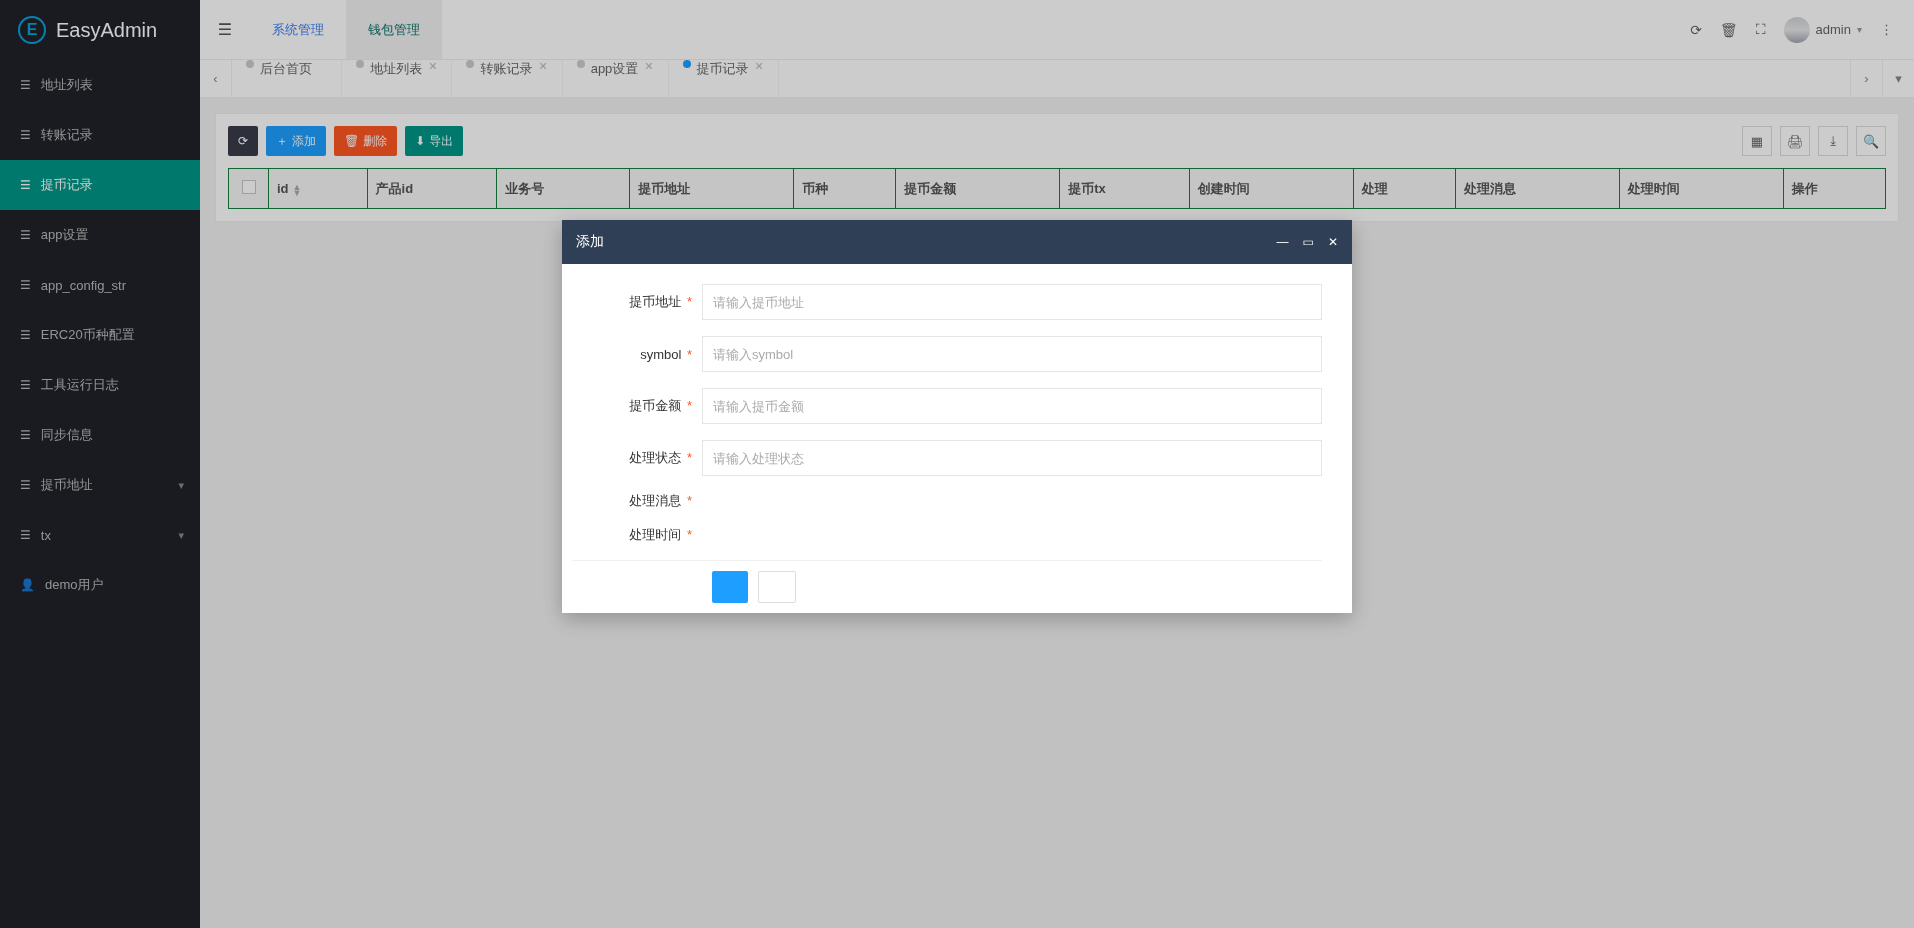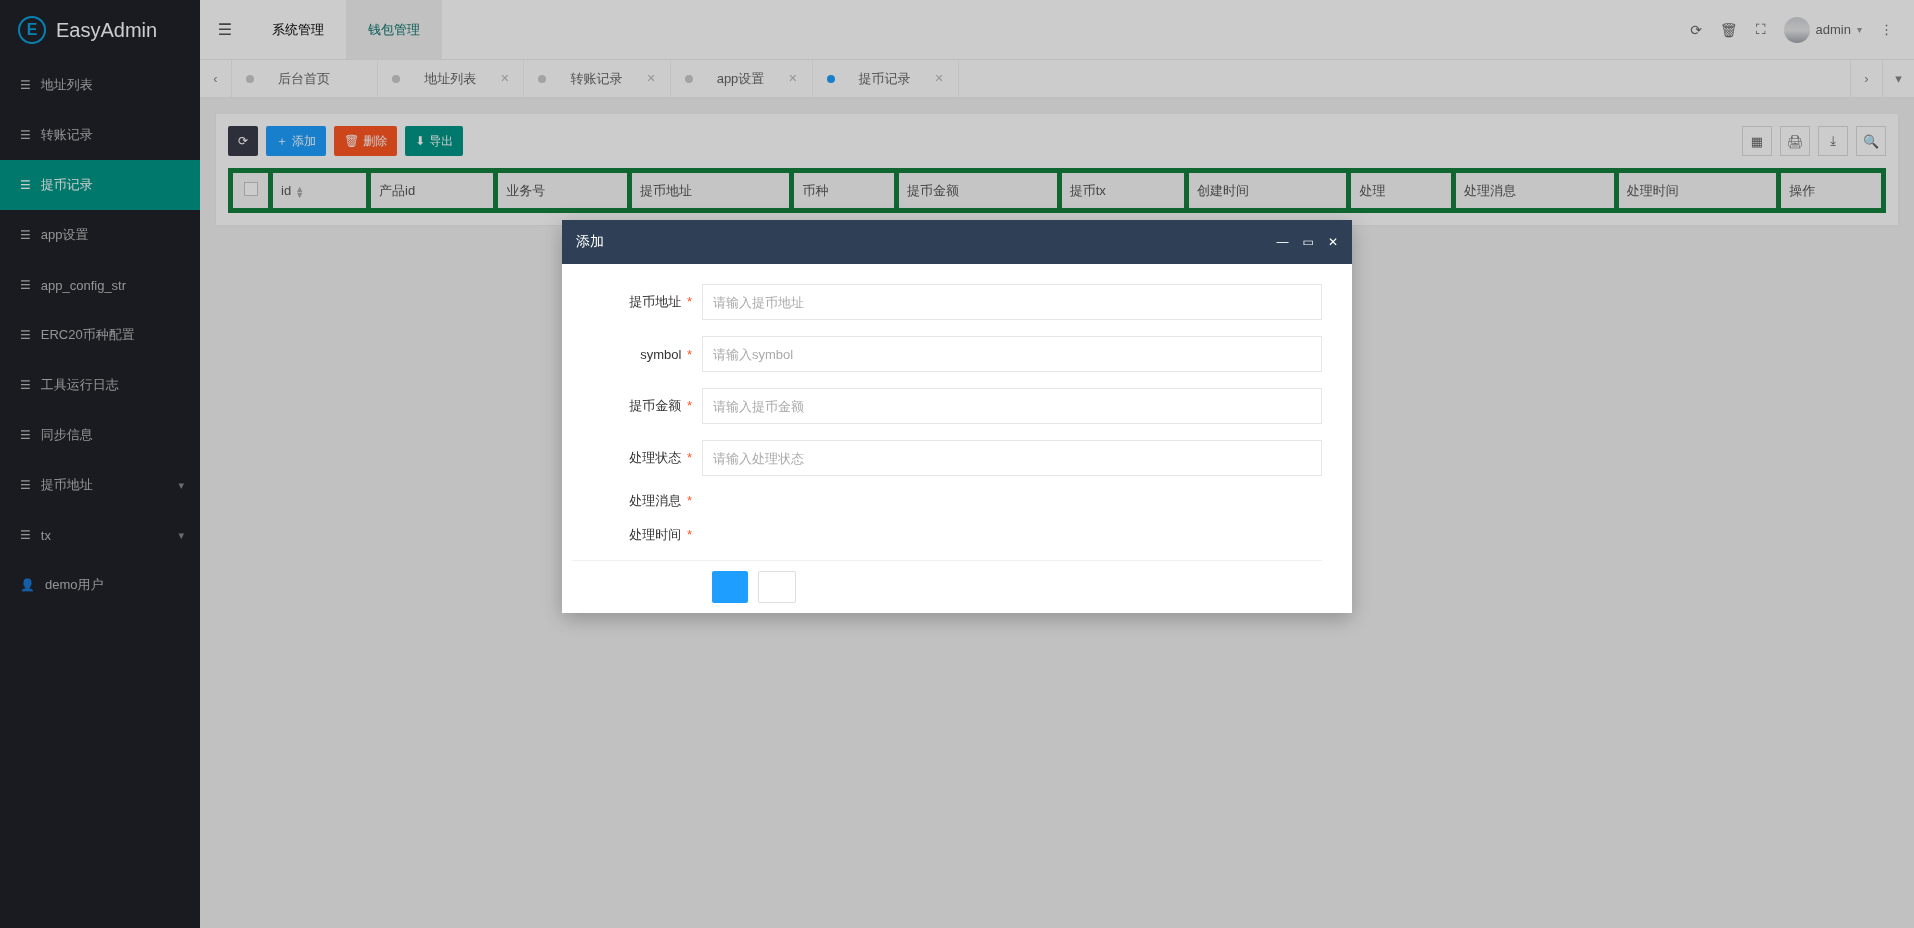--- a/index.html
+++ b/index.html
@@ -14,55 +14,55 @@
   .nav li { height: 50px; display: flex; align-items: center; padding: 0 20px; color: #bbb; cursor: pointer; gap: 10px; position: relative; }
   .nav li.active { background: #009688; color: #fff; }
   .nav .chev { position: absolute; right: 16px; font-size: 11px; color: #888; }
   .list-icon { font-size: 12px; display: inline-flex; align-items: center; }
 
   
   .header { position: fixed; top: 0; left: 200px; right: 0; height: 60px; background: #fff; border-bottom: 1px solid #eee; display: flex; align-items: stretch; z-index: 9; }
   .header .left { display:flex; align-items:stretch; }
   .header .menu-toggle { width: 50px; display: flex; align-items: center; justify-content: center; cursor: pointer; font-size: 16px; color:#555; }
   .header .top-tabs { display: flex; }
-  .header .top-tabs .tt { padding: 0 22px; display:flex; align-items:center; color:#000000; cursor:pointer; }
+  .header .top-tabs .tt { padding: 0 22px; display:flex; align-items:center; color:#3b82f6; cursor:pointer; }
   .header .top-tabs .tt.active { background:#f2f2f2; color:#0f766e; }
   .header .right { margin-left:auto; display:flex; align-items:center; gap:18px; padding-right:20px; color:#666; }
   .header .right .ico { cursor:pointer; font-size:14px; }
   .avatar { width:26px; height:26px; border-radius:50%; background:linear-gradient(180deg,#cfd3d9 0%, #e8e8e8 50%, #9fa7b0 100%); display:inline-block; }
   .user { display:flex; align-items:center; gap:6px; cursor:pointer;}
   .kebab { cursor:pointer; letter-spacing:1px; }
 
   
   .subtabs { position: fixed; top: 60px; left: 200px; right: 0; height: 38px; background: #fff; border-bottom:1px solid #eee; display:flex; align-items:stretch; z-index:8;}
   .subtabs .scroll-btn { width:32px; display:flex; align-items:center; justify-content:center; color:#888; cursor:pointer; border-right:1px solid #f0f0f0; }
   .subtabs .scroll-btn.right { border-left:1px solid #f0f0f0; border-right:none; }
   .subtabs .dd-btn { width:32px; display:flex; align-items:center; justify-content:center; color:#888; cursor:pointer; border-left:1px solid #f0f0f0;}
   .subtabs ul { list-style:none; display:flex; align-items:stretch; flex:1; overflow:hidden; }
-  .subtabs li { display:flex; align-items:center; padding:0 14px; gap:24px; color:#666; cursor:pointer; border-right:1px solid #f4f4f4; white-space:nowrap; }
+  .subtabs li { display:flex; align-items:flex-start; padding:0 14px; gap:6px; color:#666; cursor:pointer; border-right:1px solid #f4f4f4; white-space:nowrap; }
   .subtabs li .dot { width:8px; height:8px; border-radius:50%; background:#ccc; }
   .subtabs li.active .dot { background:#1e9fff; }
   .subtabs li .x { color:#bbb; font-size:11px; }
   .subtabs li.nox .x { visibility:hidden; }
 
   
   .content { position:fixed; top:98px; left:200px; right:0; bottom:0; padding:15px; overflow:auto; }
   .card { background:#fff; border:1px solid #eee; padding:12px; }
   .toolbar { display:flex; align-items:center; gap:8px; }
   .btn { display:inline-flex; align-items:center; gap:4px; height:30px; padding:0 10px; border-radius:2px; font-size:12px; color:#fff; cursor:pointer; border:none; }
   .btn.gray { background:#393D49; }
   .btn.blue { background:#1E9FFF; }
   .btn.red { background:#FF5722; }
   .btn.green { background:#009688; }
   .toolbar .spacer { flex:1; }
   .tool-icons { display:flex; gap:8px; }
   .tool-icons .ti { width:30px; height:30px; border:1px solid #ddd; display:flex; align-items:center; justify-content:center; color:#666; cursor:pointer; background:#fff; }
 
   table.data { width:100%; border-collapse:collapse; margin-top:12px; }
-  table.data th { background:#f7f7f7; height:40px; font-weight:400; color:#555; font-size:13px; border:5px solid #15803d; padding:0 8px; text-align:left; white-space:nowrap;}
+  table.data th { background:#f7f7f7; height:40px; font-weight:700; color:#555; font-size:13px; border:1px solid #15803d; padding:0 8px; text-align:left; white-space:nowrap;}
   table.data th.center { text-align:center; }
   .chk { width:14px; height:14px; border:1px solid #c7c7c7; background:#fff; display:inline-block; }
   .sort { font-size:9px; color:#aaa; margin-left:4px; display:inline-flex; flex-direction:column; line-height:6px; vertical-align:middle;}
 
   
   .mask { position:fixed; inset:0; top:0; left:0; right:0; bottom:0; background:rgba(0,0,0,0.20); z-index:50; }
   .modal { position:fixed; top:220px; left:50%; transform:translateX(-50%); width:790px; background:#fff; z-index:60; box-shadow:0 6px 20px rgba(0,0,0,0.25); display:flex; flex-direction:column; max-height:580px;}
   .modal .mhead { height:44px; background:#2F4056; color:#fff; display:flex; align-items:center; padding:0 14px; font-size:14px;}
   .modal .mhead .mops { margin-left:auto; display:flex; gap:14px; font-size:12px;}
   .modal .mhead .mops span { cursor:pointer; }

